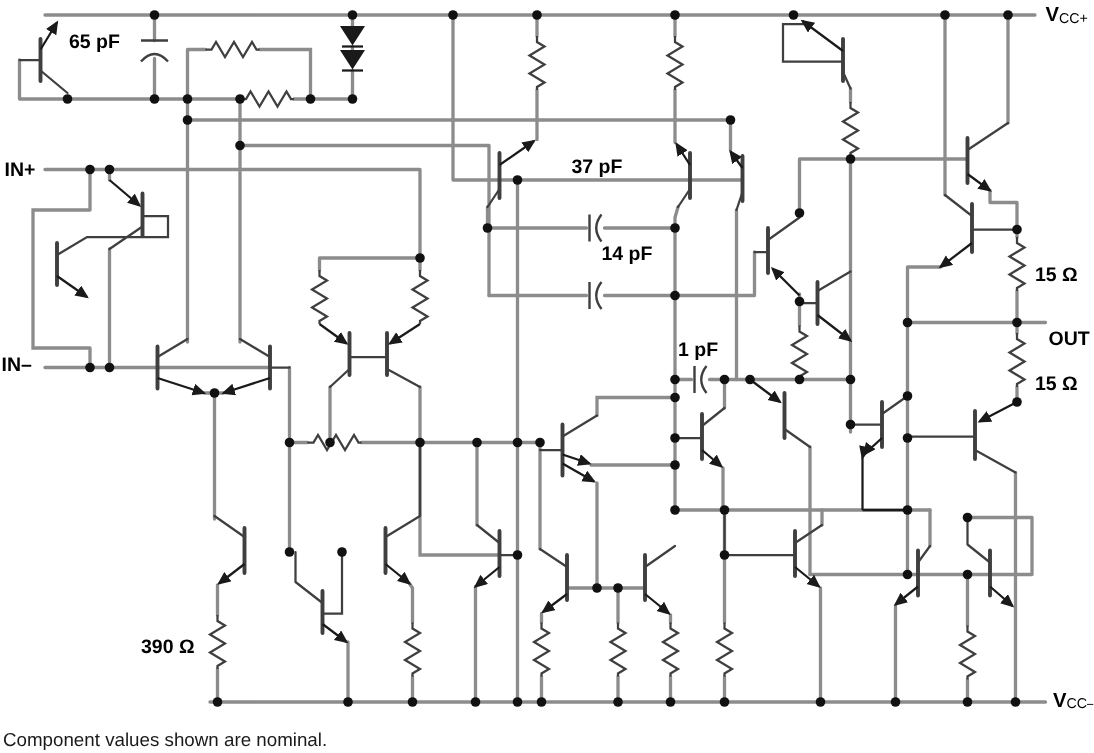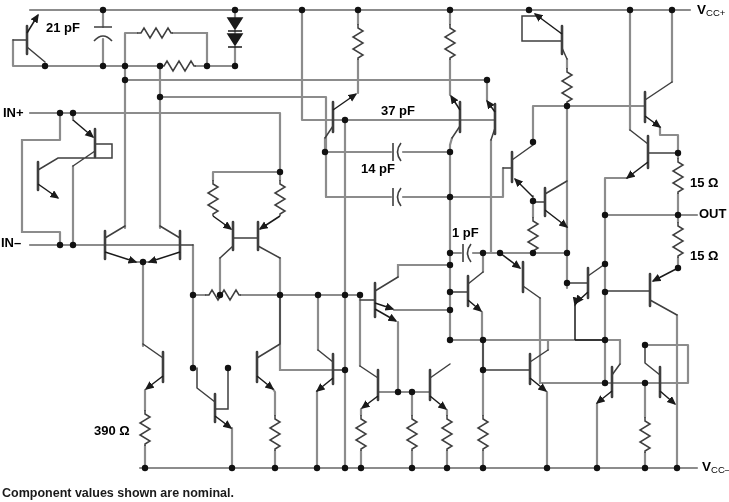--- a/index.html
+++ b/index.html
@@ -1,20 +1,20 @@
 <!DOCTYPE html>
 <html><head>
 <meta charset="utf-8">
 <style>
   html,body{margin:0;padding:0;background:#ffffff;}
   #stage{position:relative;width:729px;height:502px;background:#fff;overflow:hidden;
          font-family:"Liberation Sans","DejaVu Sans",sans-serif;}
   #schematic{position:absolute;left:0;top:0;}
   .lbl{position:absolute;font-weight:bold;font-size:13px;color:#000;white-space:nowrap;line-height:1;}
-  .footer{position:absolute;font-size:12.5px;font-weight:bold;color:#1a1a1a;white-space:nowrap;}
+  .footer{position:absolute;font-size:12.5px;font-weight:normal;color:#1a1a1a;white-space:nowrap;}
   .vlab{display:inline-flex;align-items:flex-end;}
   .vlab .main{font-size:13.5px;font-weight:bold;}
   .vlab .sub{font-size:9.5px;font-weight:normal;position:relative;top:1px;letter-spacing:0;}
 </style>
 </head>
 <body>
 
 <div id="stage">
 
 <svg id="schematic" width="729" height="502" viewBox="0 0 729 502">
@@ -247,28 +247,28 @@
     <circle cx="412" cy="468" r="3.2"></circle>
         <circle cx="447" cy="468" r="3.2"></circle>
         <circle cx="483" cy="468" r="3.2"></circle>
     <circle cx="547" cy="468" r="3.2"></circle>
         <circle cx="597" cy="468" r="3.2"></circle>
         <circle cx="645" cy="468" r="3.2"></circle>
     <circle cx="677" cy="468" r="3.2"></circle>
   </g>
 </svg>
 
-<div class="lbl" style="left:46px;top:21px">21 pF</div>
+<div class="lbl" style="left:46px;top:21px">65 pF</div>
 <div class="lbl" style="left:3px;top:106px">IN+</div>
 <div class="lbl" style="left:1px;top:236px">IN–</div>
 <div class="lbl" style="left:381px;top:104px">37 pF</div>
-<div class="lbl" style="left:361px;top:162px">14 pF</div>
+<div class="lbl" style="left:401px;top:162px">14 pF</div>
 <div class="lbl" style="left:452px;top:226px">1 pF</div>
 <div class="lbl" style="left:690px;top:176px">15 Ω</div>
-<div class="lbl" style="left:699px;top:207px">OUT</div>
+<div class="lbl" style="left:699px;top:219px">OUT</div>
 <div class="lbl" style="left:690px;top:249px">15 Ω</div>
 <div class="lbl" style="left:94px;top:424px">390 Ω</div>
 
 <div class="lbl vlab" style="left:697px;top:3px">
   <span class="main">V</span>
       <span class="sub">CC+</span>
 </div>
 <div class="lbl vlab" style="left:702px;top:460px">
   <span class="main">V</span>
       <span class="sub">CC–</span>

